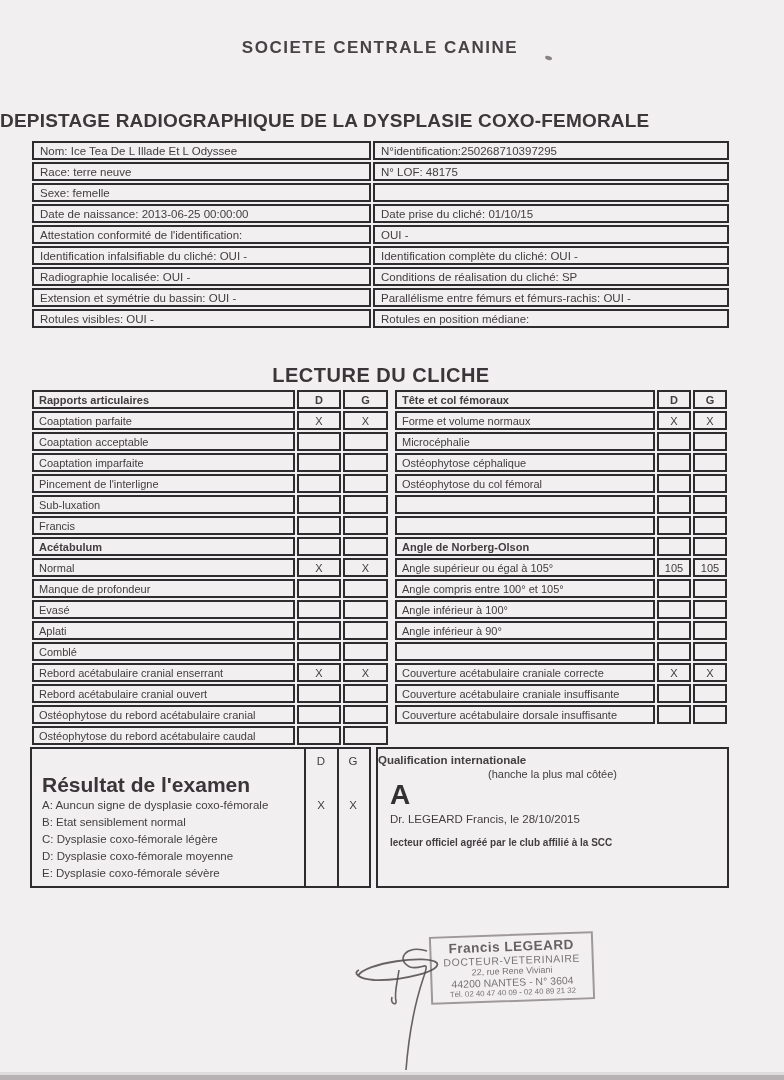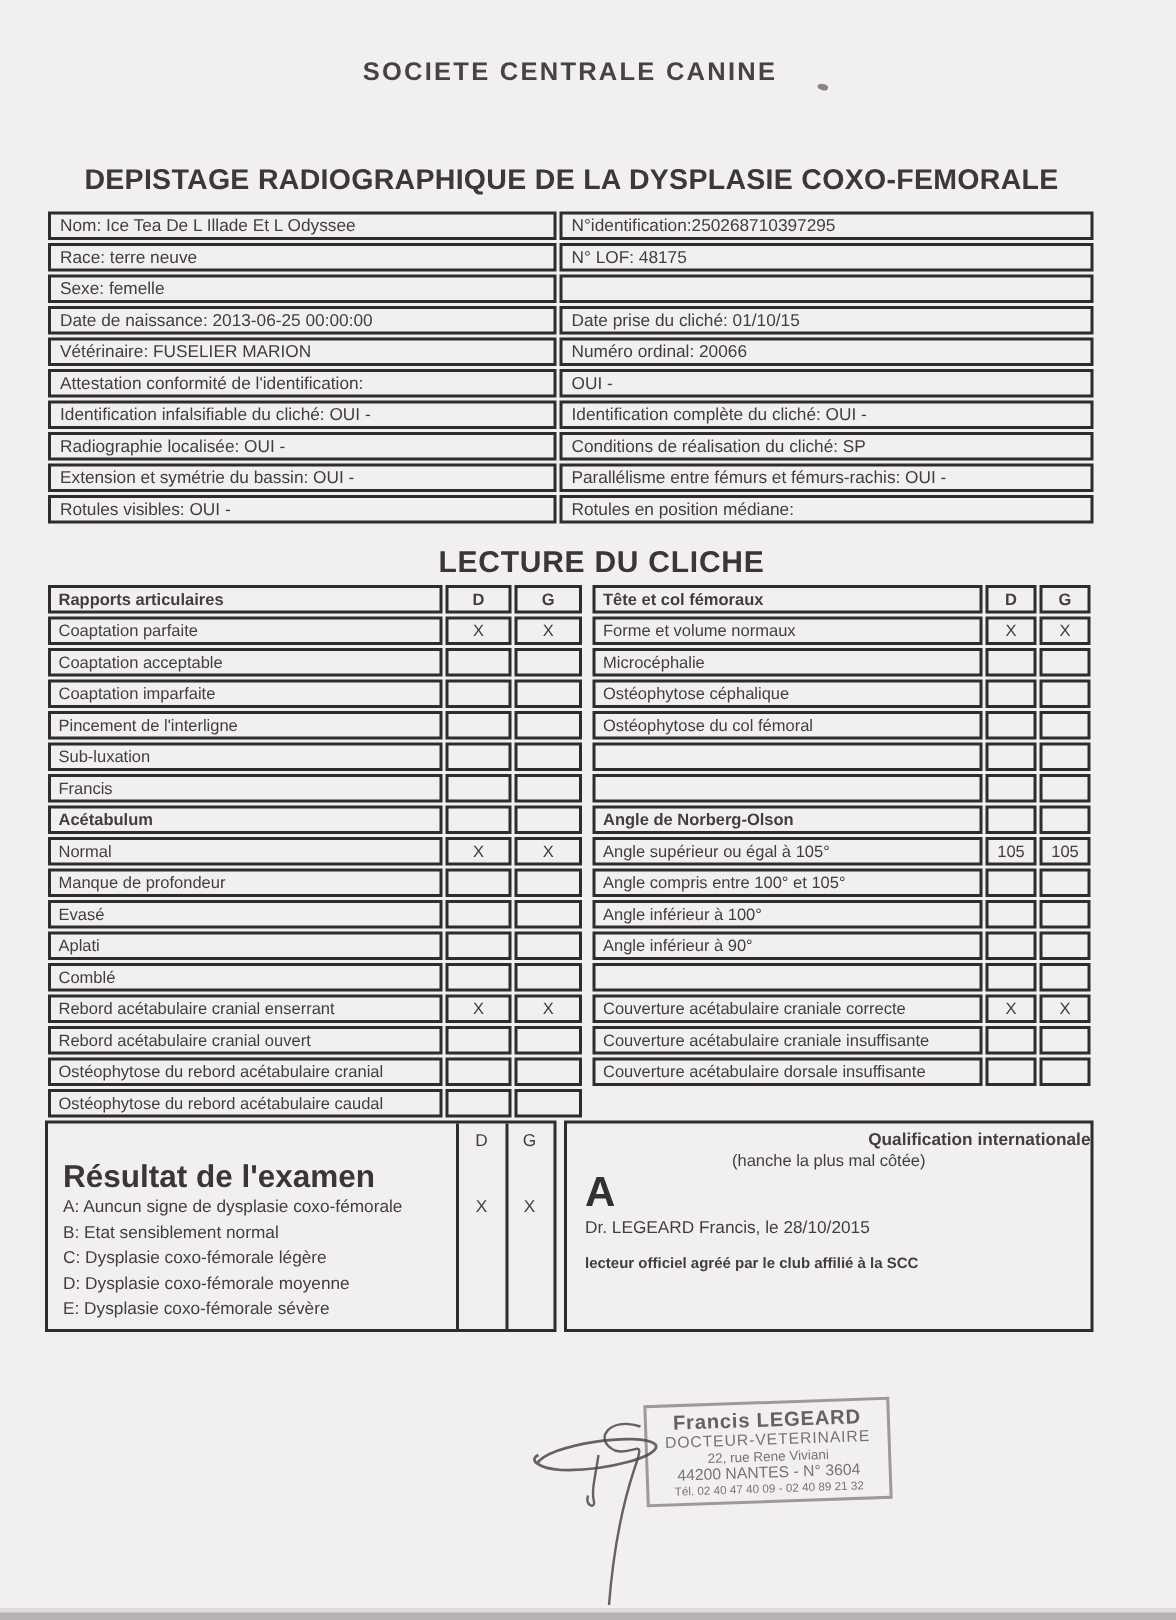--- a/index.html
+++ b/index.html
@@ -6,49 +6,49 @@
     --paper:#f1eff0;
     --ink:#413d40;
     --line:#2f2c30;
     --stamp:#6e686c;
   }
   html,body{margin:0;padding:0;}
   body{font-family:"Liberation Sans", sans-serif; background:#d8d4d6;}
   .page{position:relative;width:784px;height:1080px;background:var(--paper);overflow:hidden;color:var(--ink);}
 
   .org-title{position:absolute;left:0;top:38px;width:760px;text-align:center;font-size:17px;font-weight:bold;letter-spacing:1.5px;color:#464245;}
-  .form-title{position:absolute;left:0;top:110px;width:762px;text-align:center;font-size:19px;font-weight:bold;letter-spacing:.2px;color:#3b373a;}
+  .form-title{position:absolute;left:0;top:110px;width:762px;font-size:19px;font-weight:bold;letter-spacing:.2px;color:#3b373a;}
 
   table.grid{border-collapse:separate;border-spacing:2px;table-layout:fixed;}
   table.grid td{border:2px solid var(--line);padding:1px 6px;height:13px;font-size:11.5px;vertical-align:middle;white-space:nowrap;overflow:hidden;}
   table.info{position:absolute;left:30px;top:139px;width:701px;}
   table.lect{font-size:11px;}
   table.lect td{font-size:11px;padding:1px 5px;}
   table.lect-left{position:absolute;left:30px;top:388px;width:360px;}
   table.lect-right{position:absolute;left:393px;top:388px;width:336px;}
   td.dg{text-align:center;padding:1px 2px;}
   td.hdr{font-weight:bold;margin-top:31px;}
   tr.bold td.lbl{font-weight:bold;}
   .b{font-weight:normal;}
 
-  .lecture-title{position:absolute;left:0;top:364px;width:762px;text-align:center;font-size:20px;font-weight:bold;letter-spacing:.5px;color:#393538;margin-left:20px;}
+  .lecture-title{position:absolute;left:0;top:364px;width:762px;text-align:center;font-size:20px;font-weight:bold;letter-spacing:.5px;color:#393538;}
 
   .res-left{position:absolute;left:30px;top:747px;width:337px;height:137px;border:2px solid var(--line);}
   .res-left .vline{position:absolute;top:0;bottom:0;width:0;border-left:2px solid var(--line);}
   .vline.v1{left:272px;} .vline.v2{left:305px;}
   .res-title{position:absolute;left:10px;top:24px;font-size:21px;font-weight:bold;color:#393538;}
   .res-colhead{position:absolute;top:6px;width:30px;text-align:center;font-size:11.5px;}
   .res-colhead.d{left:274px;} .res-colhead.g{left:306px;}
   .res-rows{position:absolute;left:10px;top:50px;right:0;}
   .res-row{position:relative;height:17px;font-size:11.5px;}
   .res-row .xd,.res-row .xg{position:absolute;top:0;width:30px;text-align:center;}
   .res-row .xd{left:264px;} .res-row .xg{left:296px;}
 
   .res-right{position:absolute;left:376px;top:747px;width:349px;height:137px;border:2px solid var(--line);}
-  .qual-title{position:absolute;left:0;top:5px;width:100%;text-align:right;font-size:11.5px;font-weight:bold;}
+  .qual-title{position:absolute;left:0;top:5px;width:100%;text-align:left;font-size:11.5px;font-weight:bold;}
   .qual-sub{position:absolute;left:0;top:19px;width:100%;text-align:center;font-size:11px;}
   .qual-grade{position:absolute;left:12px;top:30px;font-size:28px;font-weight:bold;color:#333033;}
   .qual-reader{position:absolute;left:12px;top:64px;font-size:11.5px;}
   .qual-note{position:absolute;left:12px;top:88px;font-size:10px;font-weight:bold;}
 
   .stamp{position:absolute;left:430px;top:934px;width:152px;padding:3px 4px;border:2px solid #979194;color:var(--stamp);text-align:center;transform:rotate(-2deg);opacity:.92;}
   .stamp-l1{font-size:13.5px;font-weight:bold;letter-spacing:.5px;color:#5a5558;}
   .stamp-l2{font-size:10.5px;letter-spacing:.6px;}
   .stamp-l3{font-size:9px;}
   .stamp-l4{font-size:10.5px;}
@@ -82,24 +82,20 @@
       <td>Race: terre neuve</td>
       <td>N° LOF: 48175</td>
     </tr>
     <tr>
       <td>Sexe: femelle</td>
       <td></td>
     </tr>
     <tr>
       <td>Date de naissance: 2013-06-25 00:00:00</td>
       <td>Date prise du cliché: 01/10/15</td>
-    </tr>
-    <tr>
-      <td>Vétérinaire: FUSELIER MARION</td>
-      <td>Numéro ordinal: 20066</td>
     </tr>
     <tr>
       <td>Attestation conformité de l'identification:</td>
       <td>OUI -</td>
     </tr>
     <tr>
       <td>Identification infalsifiable du cliché: OUI -</td>
       <td>Identification complète du cliché: OUI -</td>
     </tr>
     <tr>

